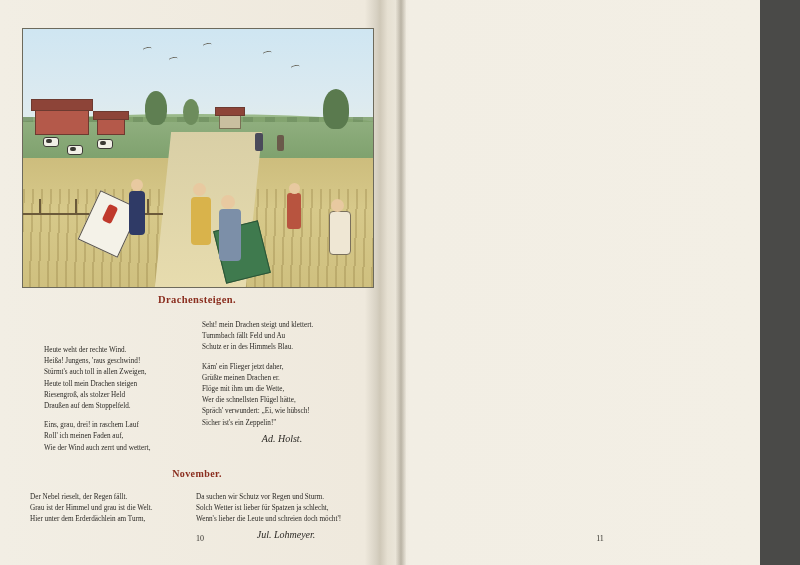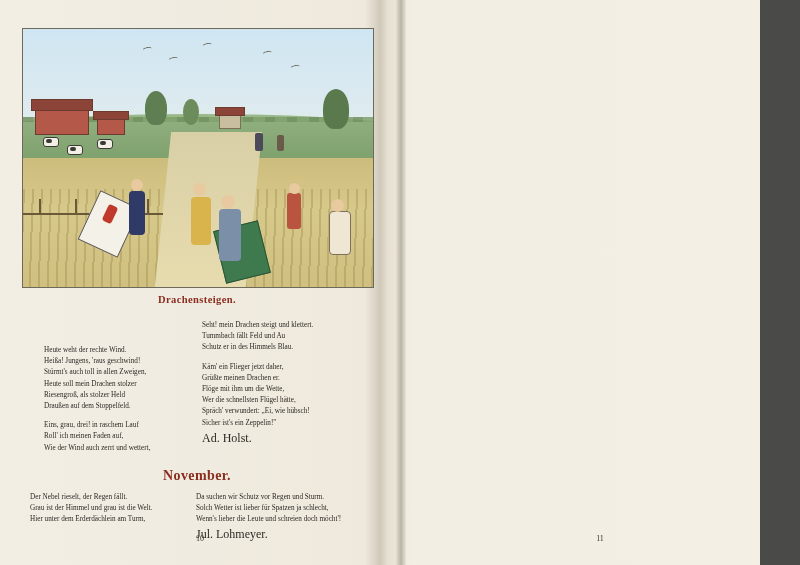--- a/index.html
+++ b/index.html
@@ -55,21 +55,21 @@
     transform:rotate(-10deg);}
   .capt{
     position:absolute;text-align:center;width:350px;left:22px;
     font-family:"Liberation Serif", serif;color:#8a2d1e;
     font-size:10.5px;letter-spacing:.4px;font-weight:bold;
   }
   .poem{
     position:absolute;font-size:7.2px;line-height:11.2px;color:#2c2a26;
     font-family:"Liberation Serif", serif;
   }
-  .sig{font-size:12px;text-align:left;color:#2c2a26;}
+  .sig{font-style:italic;font-size:10px;text-align:center;color:#2c2a26;}
   .folio{
     position:absolute;bottom:22px;font-size:8px;color:#33312c;width:400px;text-align:center;
   }
 </style>
 </head>
 <body>
 
 <div class="spread">
 
   <div class="page left">
@@ -126,21 +126,21 @@
       <div class="person" style="left:232px;top:104px;width:8px;height:18px;background:#4a4a5a;border-radius:2px;"></div>
       <div class="person" style="left:254px;top:106px;width:7px;height:16px;background:#6a5a4a;border-radius:2px;"></div>
     </div>
 
     <div class="capt" style="top:294px;">Drachensteigen.</div>
 
     <div class="poem" style="left:44px;top:320px;width:145px;margin-top:25px;">
       <div>Heute weht der rechte Wind.</div>
       <div>Heißa! Jungens, 'raus geschwind!</div>
       <div>Stürmt's auch toll in allen Zweigen,</div>
-      <div>Heute soll mein Drachen stolzer</div>
+      <div>Heute toll mein Drachen steigen</div>
       <div>Riesengroß, als stolzer Held</div>
       <div>Draußen auf dem Stoppelfeld.</div>
       <div style="height:8px;"></div>
       <div>Eins, grau, drei! in raschem Lauf</div>
       <div>Roll' ich meinen Faden auf,</div>
       <div>Wie der Wind auch zerrt und wettert,</div>
     </div>
 
     <div class="poem" style="left:202px;top:320px;width:160px;">
       <div>Seht! mein Drachen steigt und klettert.</div>
@@ -149,21 +149,21 @@
       <div style="height:8px;"></div>
       <div>Käm' ein Flieger jetzt daher,</div>
       <div>Grüßte meinen Drachen er.</div>
       <div>Flöge mit ihm um die Wette,</div>
       <div>Wer die schnellsten Flügel hätte,</div>
       <div>Spräch' verwundert: „Ei, wie hübsch!</div>
       <div>Sicher ist's ein Zeppelin!"</div>
       <div class="sig" style="margin-top:4px;">Ad. Holst.</div>
     </div>
 
-    <div class="capt" style="top:468px;font-size:14px;">November.</div>
+    <div class="capt" style="top:468px;font-size:10px;">November.</div>
 
     <div class="poem" style="left:196px;top:492px;width:180px;">
       <div>Da suchen wir Schutz vor Regen und Sturm.</div>
       <div>Solch Wetter ist lieber für Spatzen ja schlecht,</div>
       <div>Wenn's lieber die Leute und schreien doch möcht'!</div>
       <div class="sig" style="margin-top:3px;">Jul. Lohmeyer.</div>
     </div>
     <div class="poem" style="left:30px;top:492px;width:160px;">
       <div>Der Nebel rieselt, der Regen fällt.</div>
       <div>Grau ist der Himmel und grau ist die Welt.</div>

